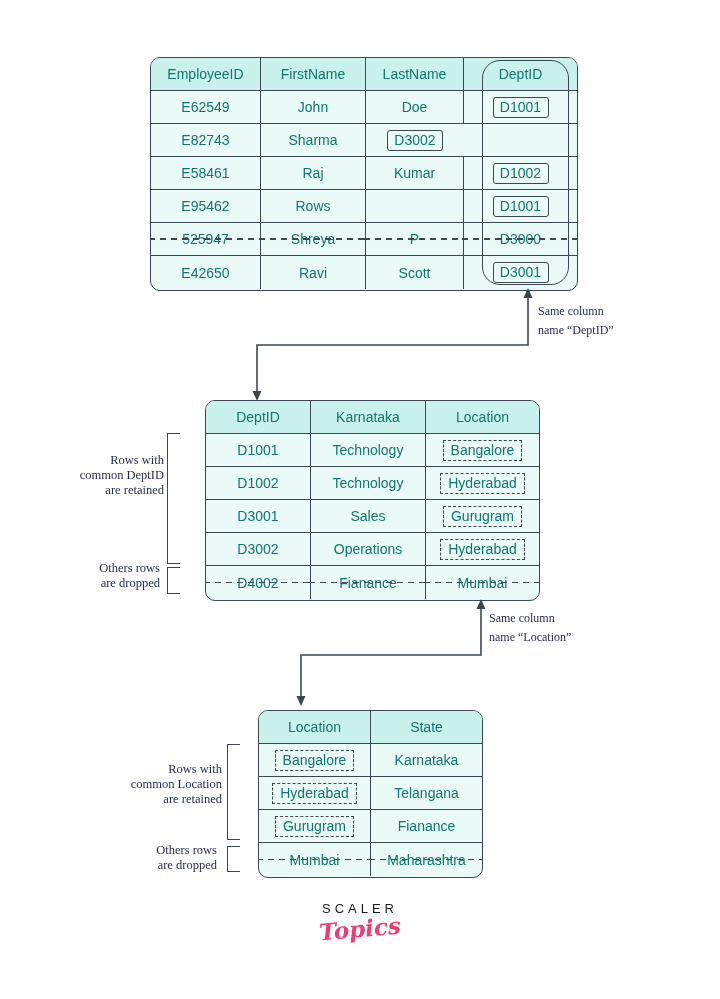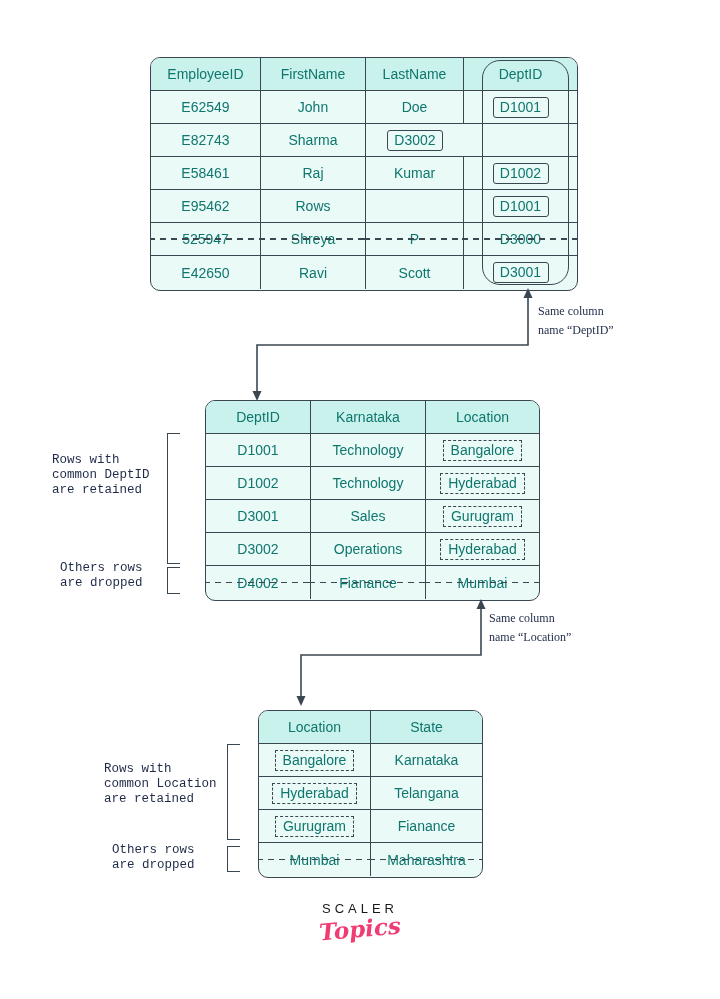--- a/index.html
+++ b/index.html
@@ -33,22 +33,22 @@
         background:repeating-linear-gradient(90deg,#3b4750 0 6px,transparent 6px 11px)}
 
   
   .capsule{position:absolute;left:482px;top:60px;width:87px;height:225px;
            border:1.5px solid #3b4750;border-radius:18px;pointer-events:none}
 
   .overlay{position:absolute;left:0;top:0;pointer-events:none}
 
   .alabel{position:absolute;font-family:Liberation Serif, serif;font-size:12px;
           line-height:19px;color:#1e2a47}
-  .note{position:absolute;font-family:Liberation Mono, monospace;font-size:12.5px;
-        line-height:15px;text-align:left;color:#1e2a47}
+  .note{position:absolute;font-family:Liberation Serif, serif;font-size:12.5px;
+        line-height:15px;text-align:right;color:#1e2a47}
   .bracket{position:absolute;width:13px;border:1.5px solid #3b4750;border-right:none}
 
   .logo{position:absolute;left:300px;top:901px;width:120px;text-align:center}
   .logo-scaler{font-size:13px;font-weight:400;letter-spacing:4px;color:#17191c}
   .logo-topics{font-family:"DejaVu Serif",serif;font-style:italic;font-weight:700;
                font-size:23px;color:#ef3c72;transform:rotate(-5deg);margin-top:-1px}
 </style>
 </head>
 <body>
 

